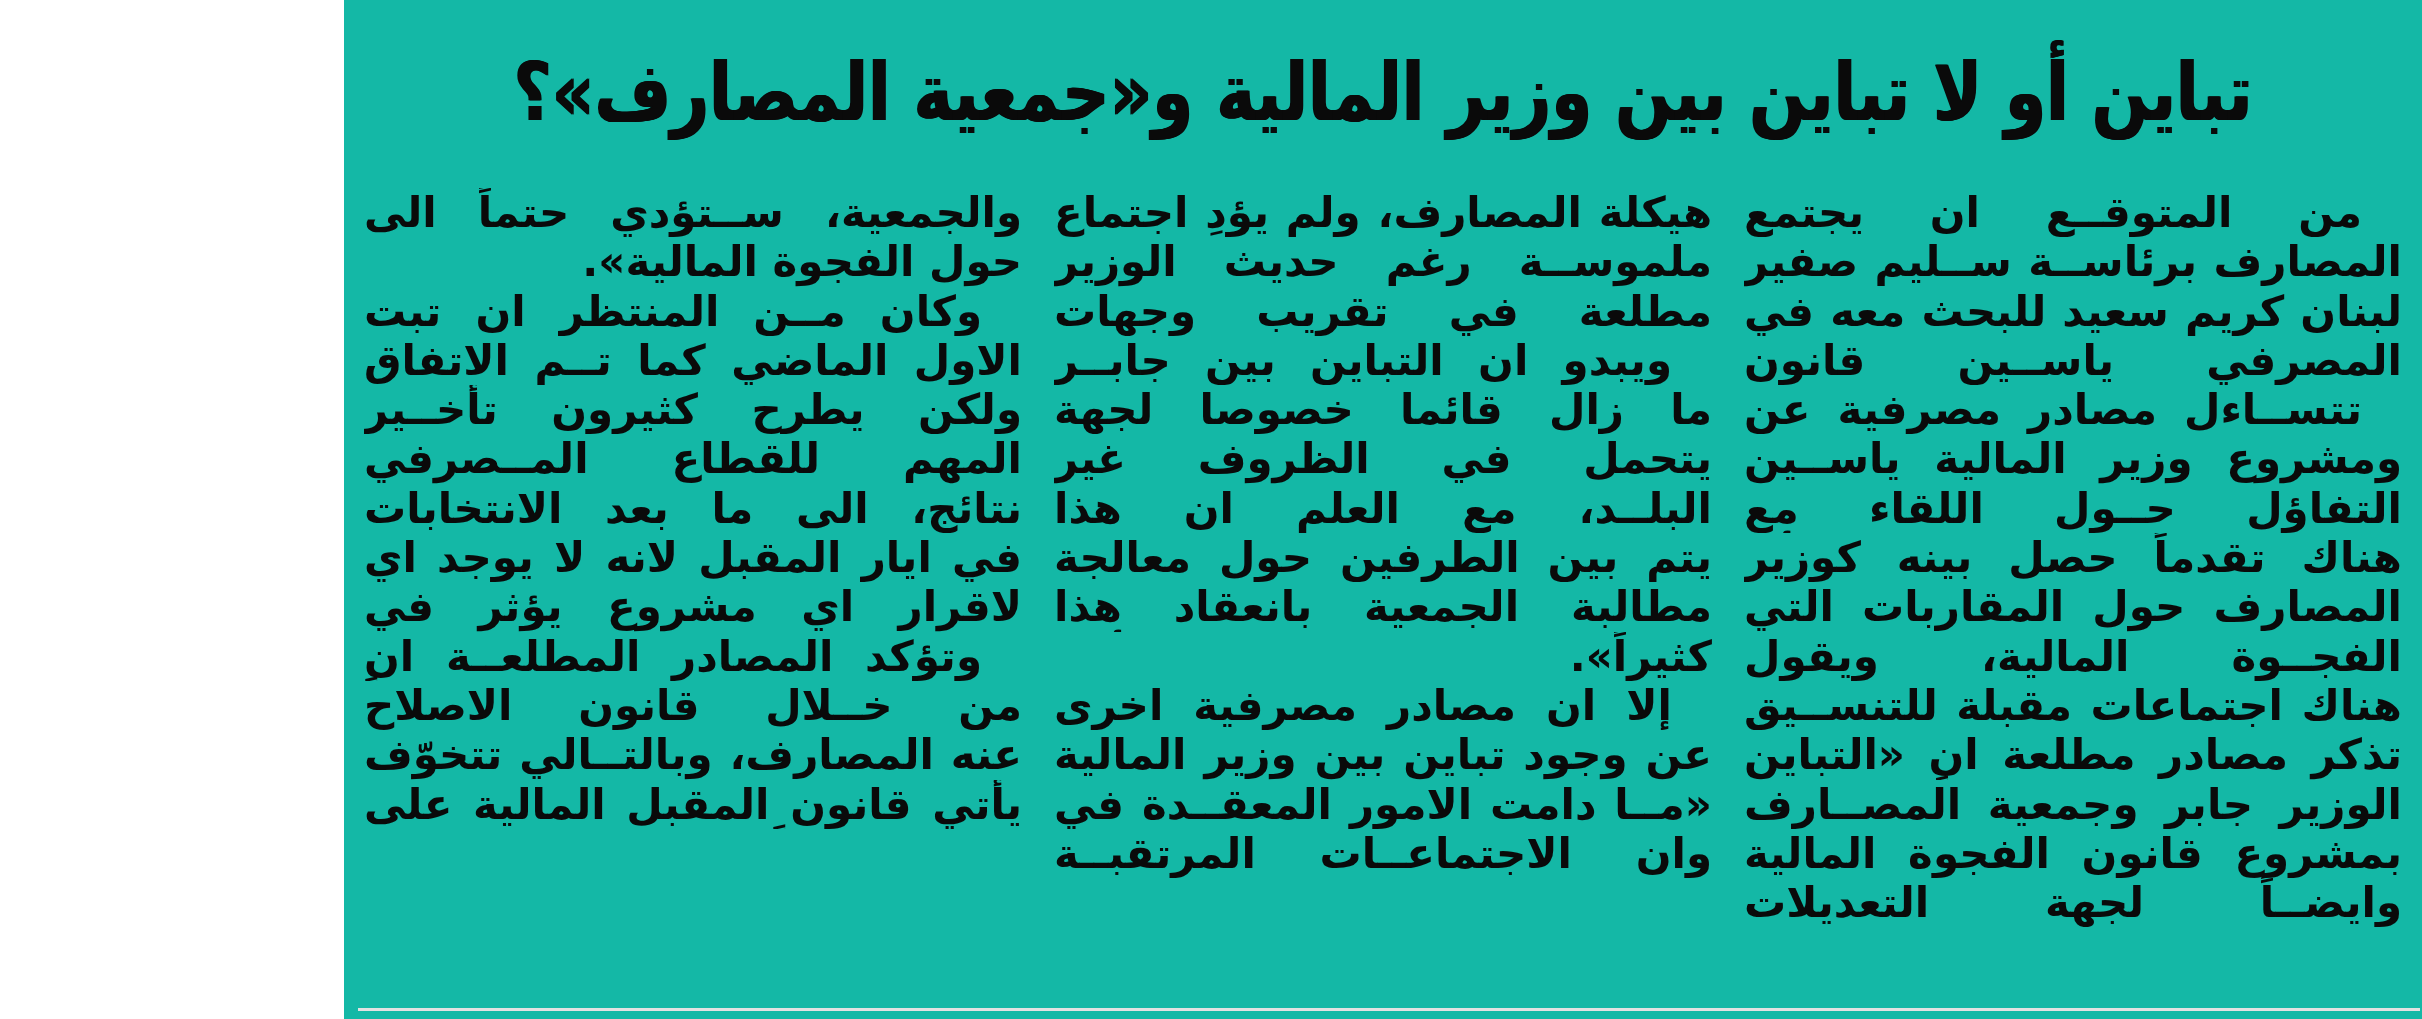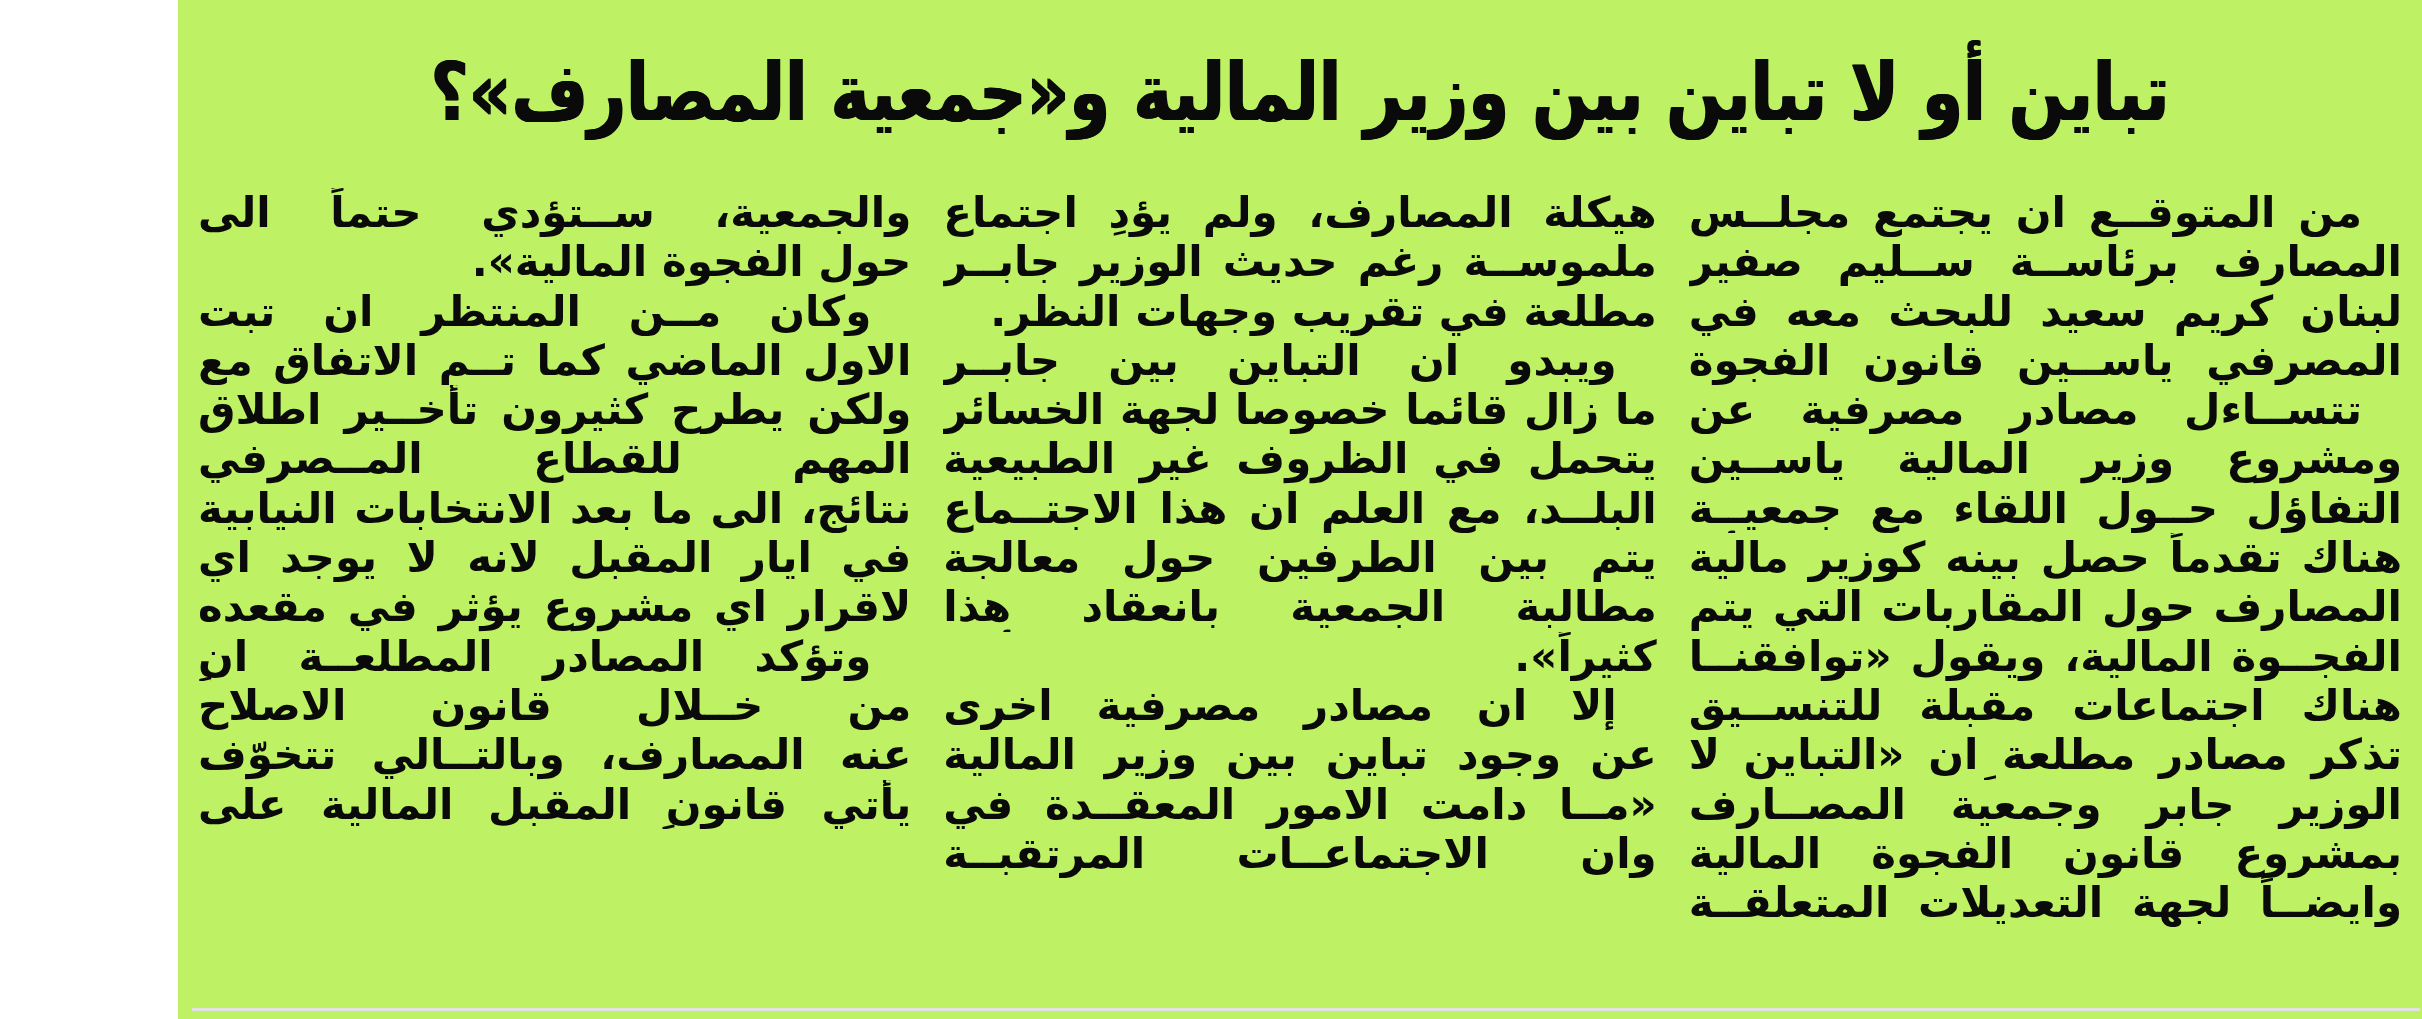--- a/index.html
+++ b/index.html
@@ -1,20 +1,20 @@
 <!DOCTYPE html>
 <html lang="ar" dir="rtl"><head>
 <meta charset="utf-8">
 <style>
   html, body { margin: 0; padding: 0; background: #ffffff; }
   .page {
     position: relative;
-    width: 2244px;
+    width: 2078px;
     height: 1019px;
-    background: #bef264;
+    background: #14b8a6;
     overflow: hidden;
     font-family: "DejaVu Sans", sans-serif;
     color: #0a0a0a;
   }
   .headline {
     position: absolute;
     top: 26px;
     left: 0;
     right: 0;
     margin: 0;

